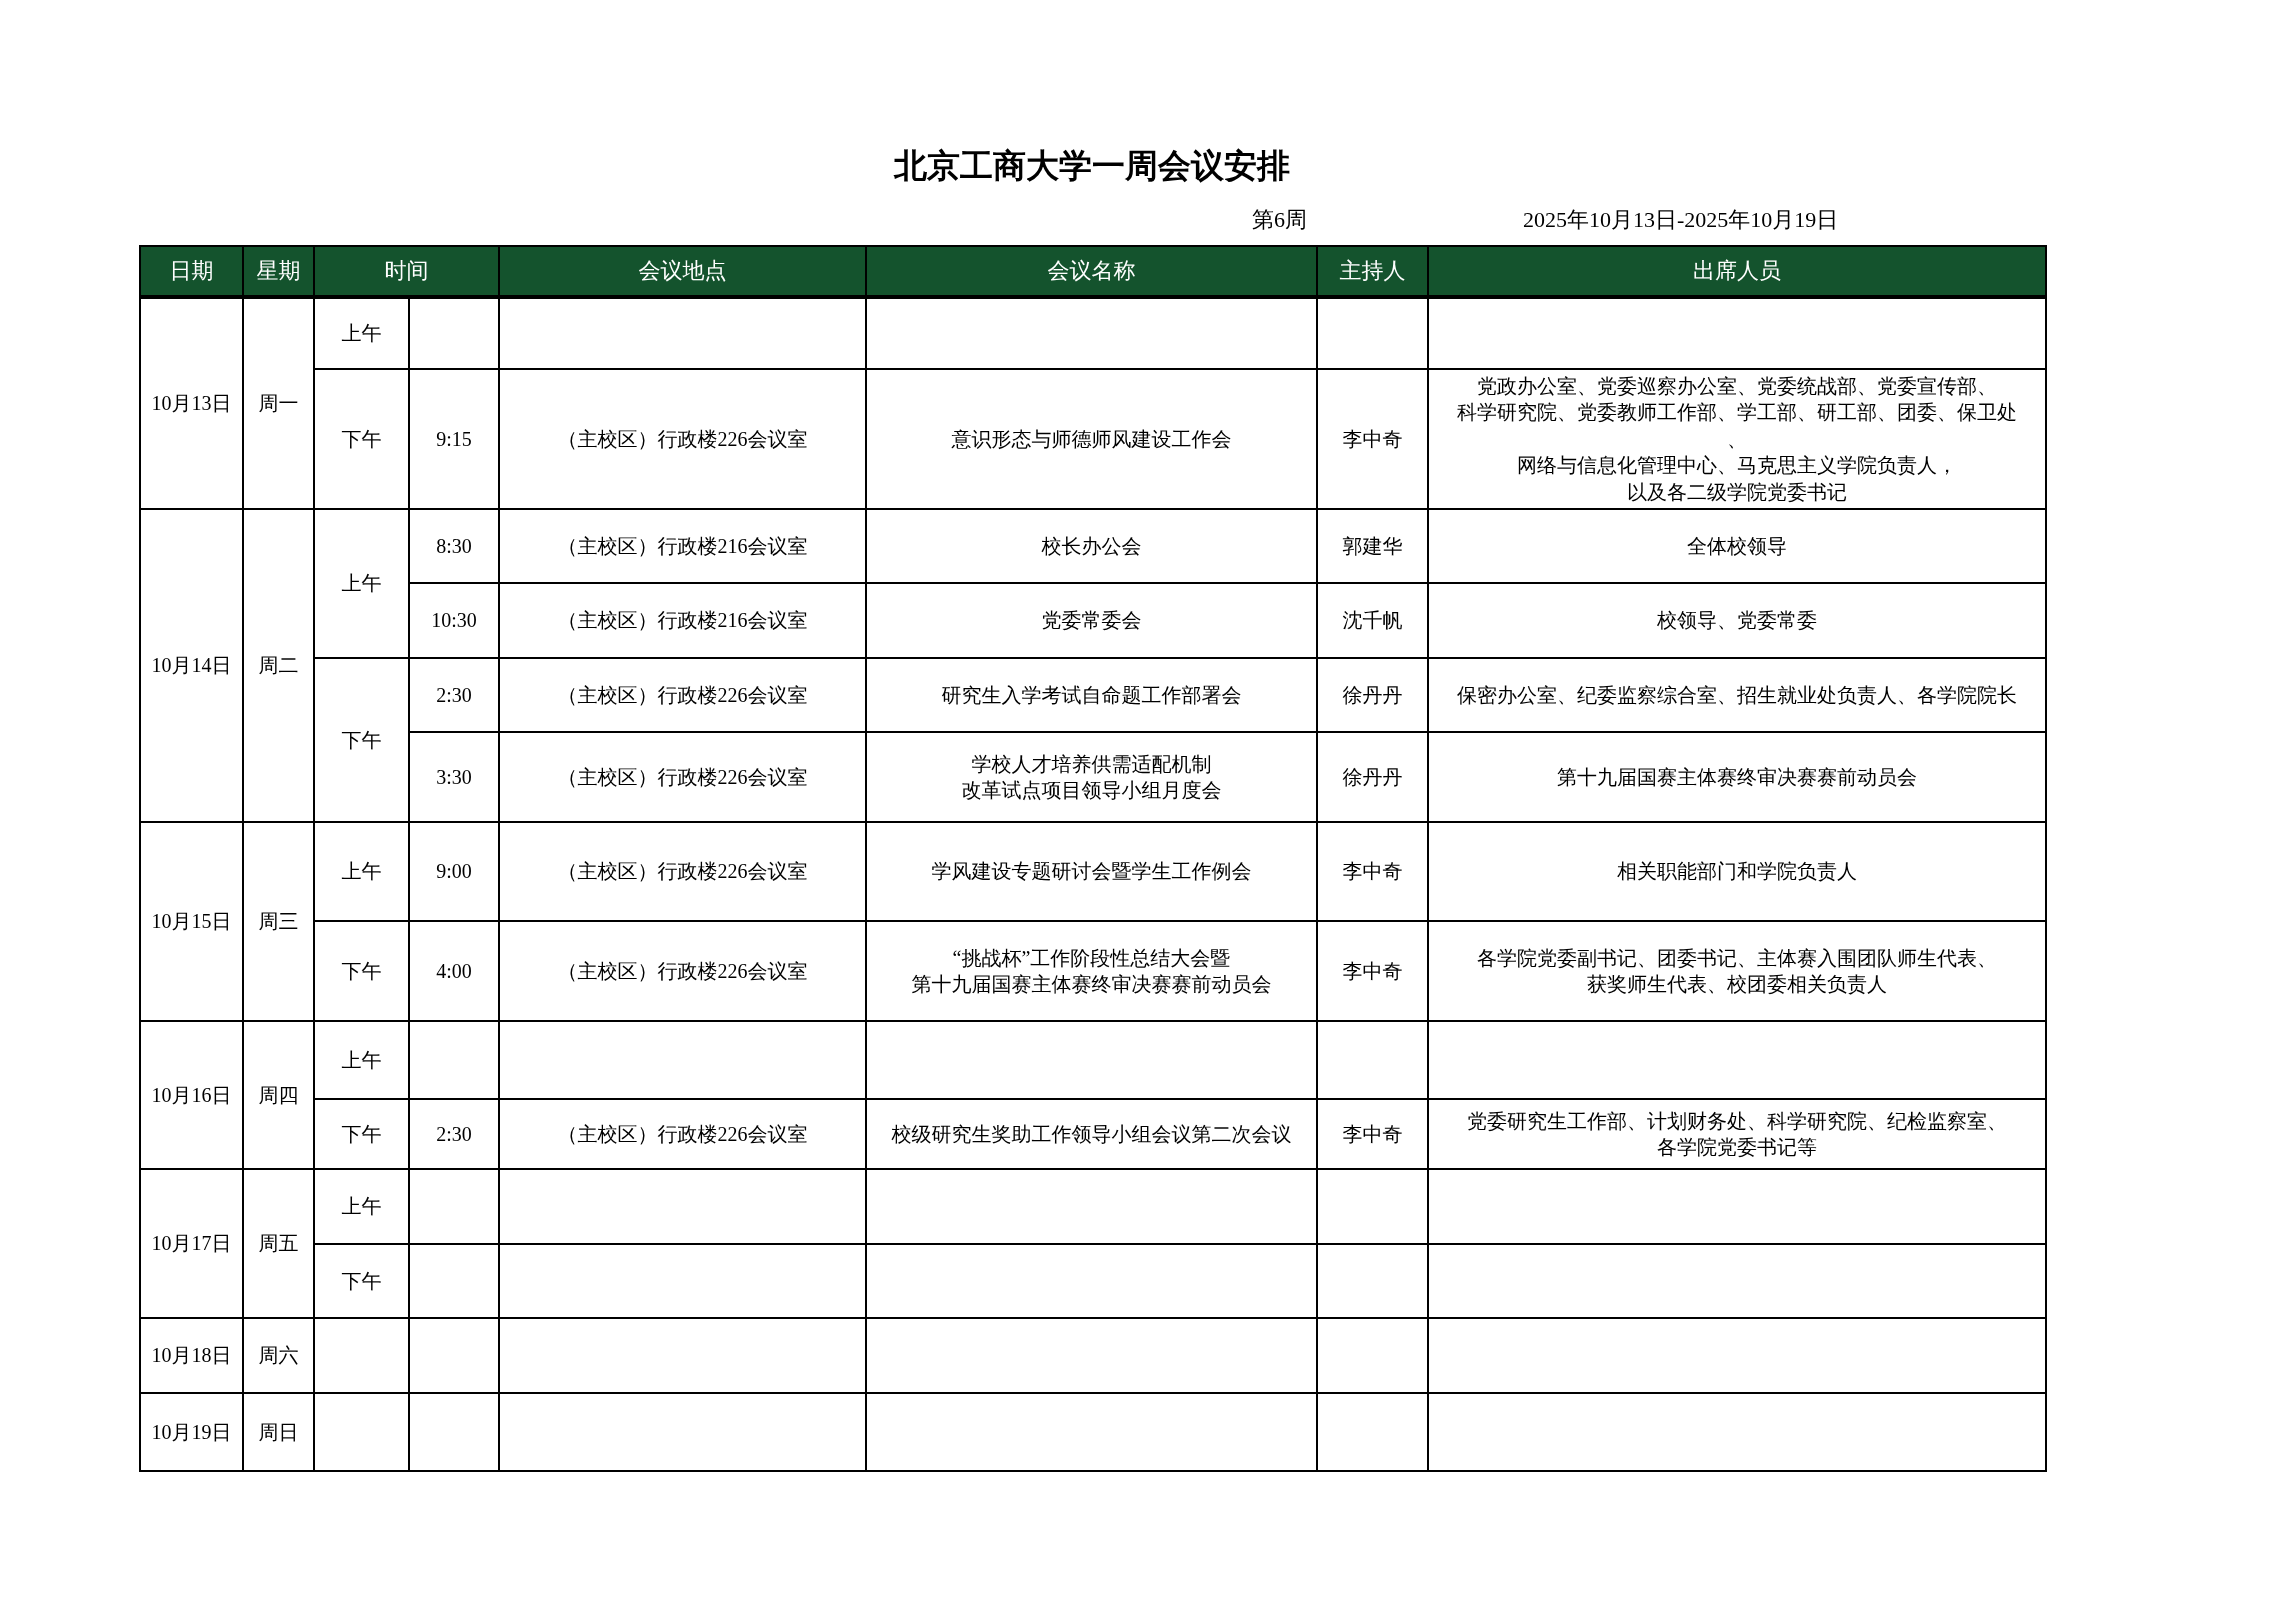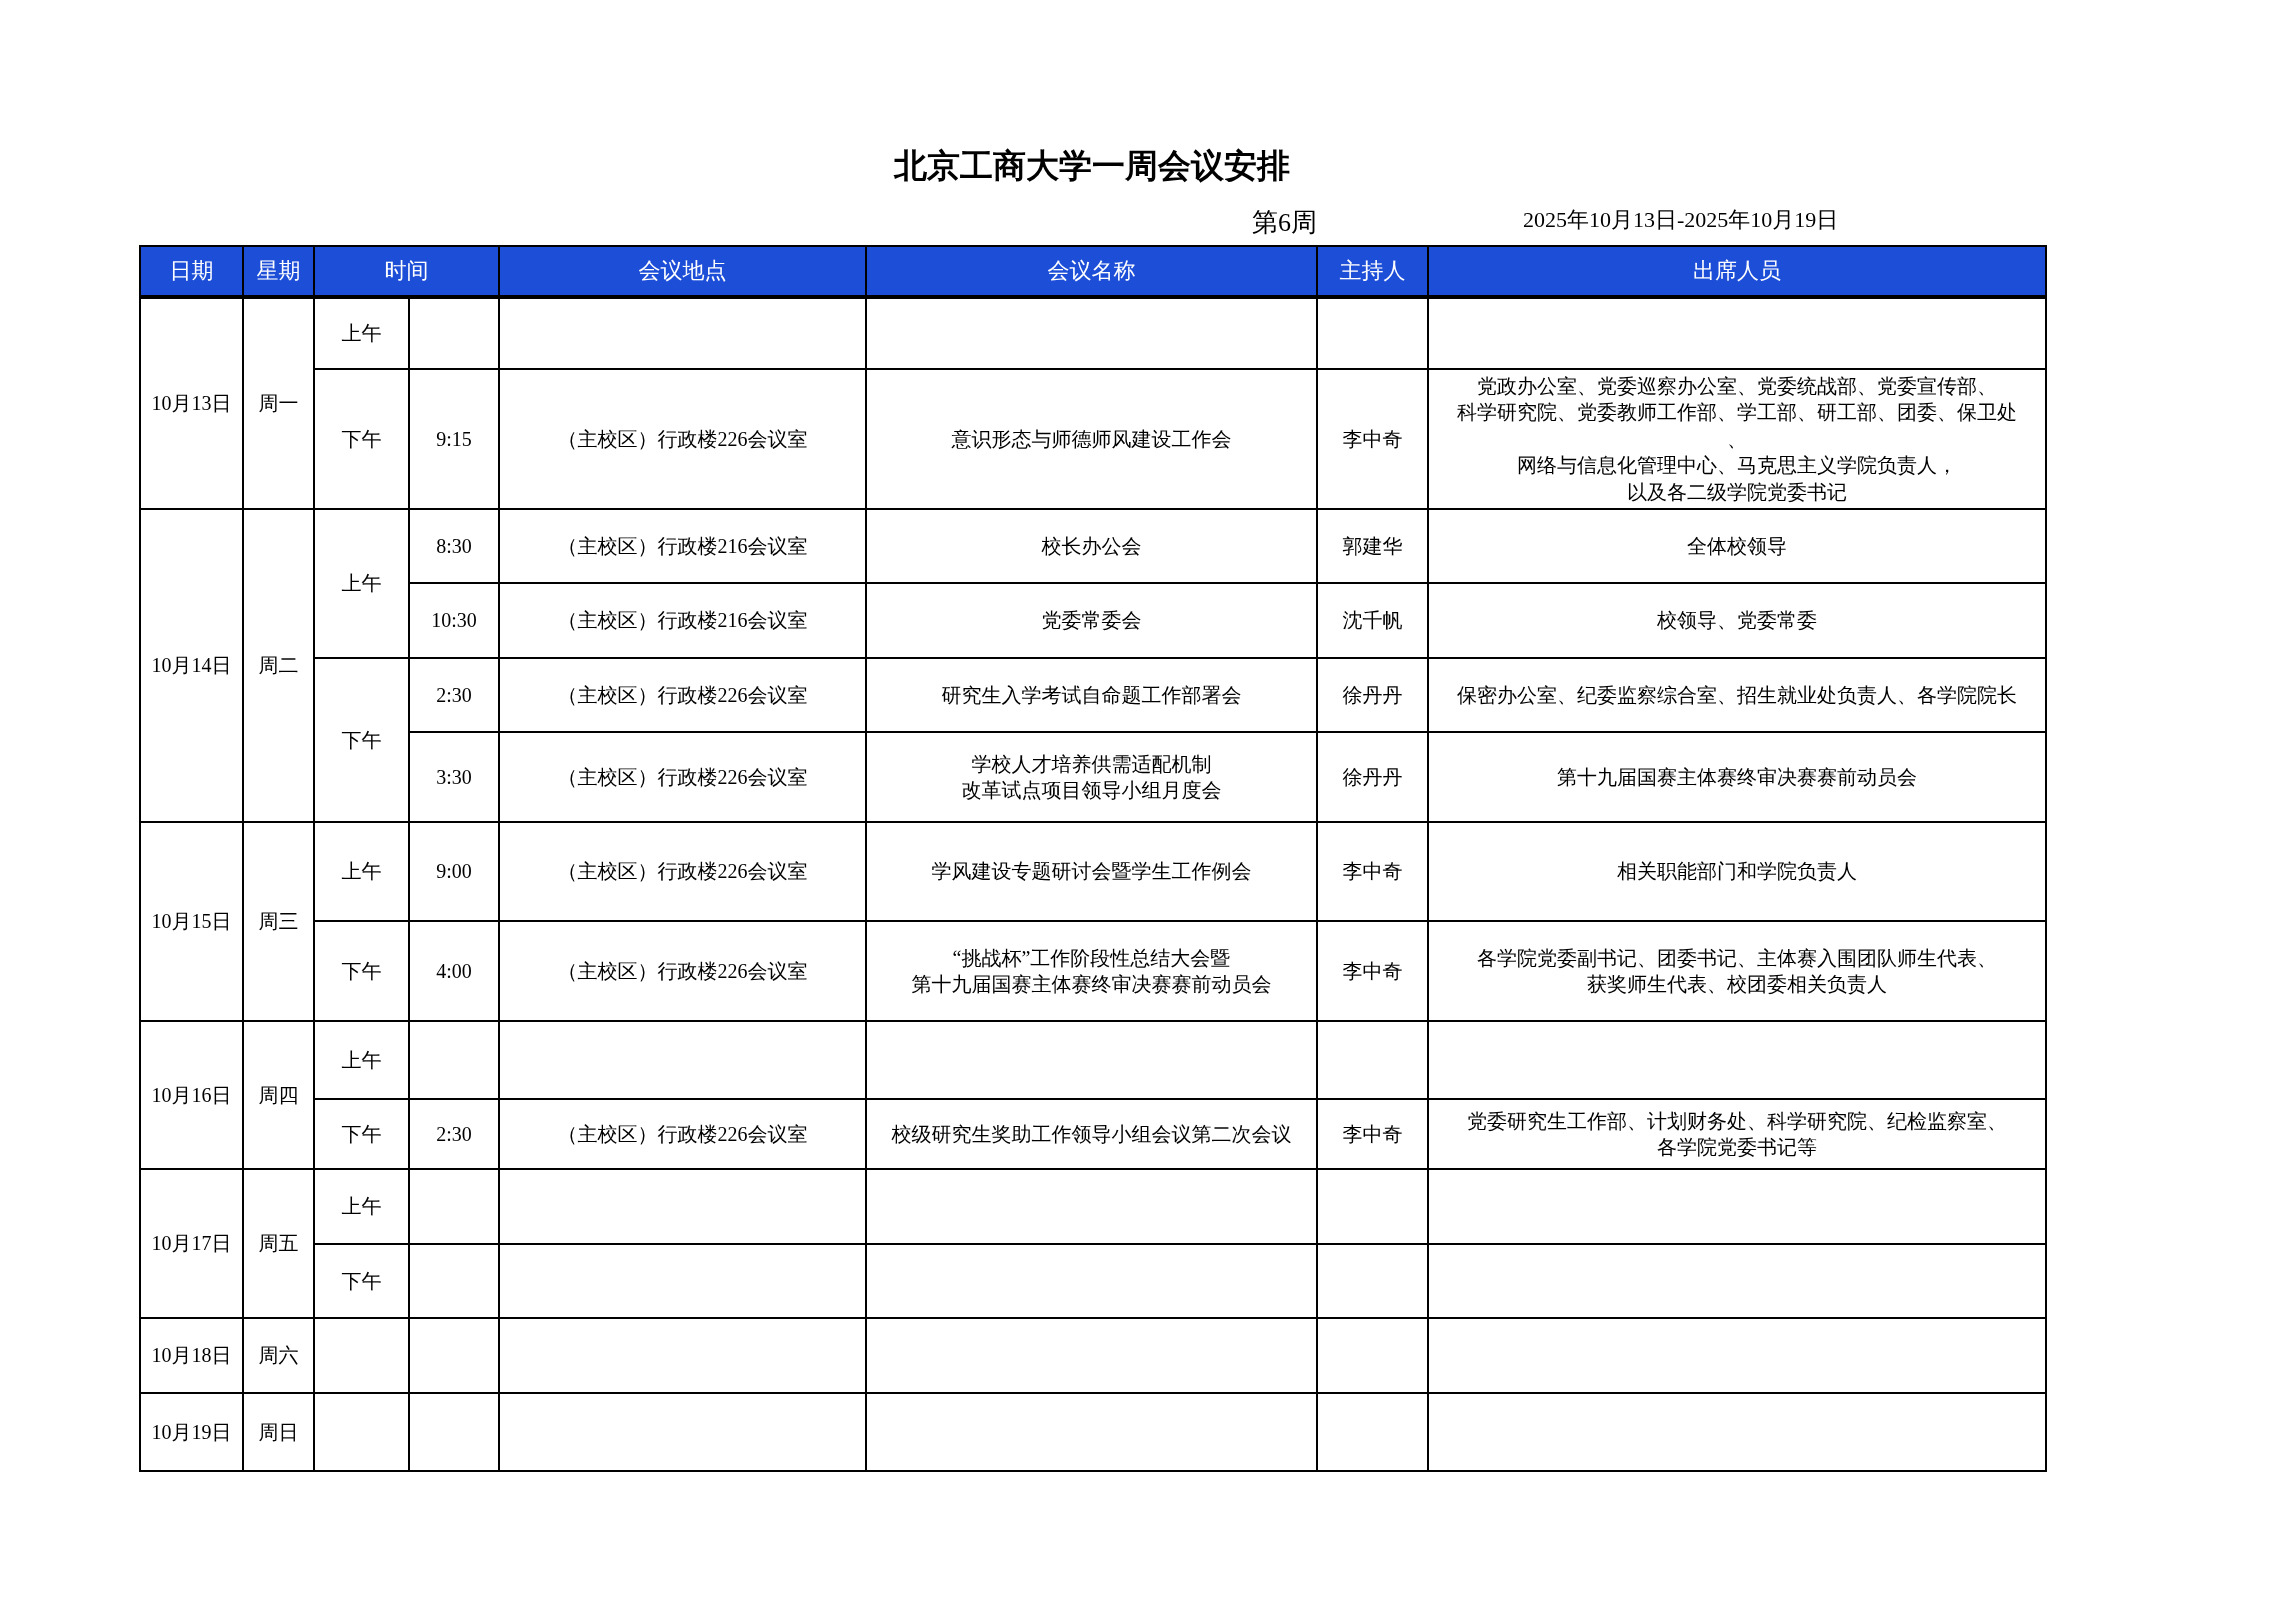--- a/index.html
+++ b/index.html
@@ -27,21 +27,21 @@
     text-align: center;
     font-size: 33px;
     font-weight: bold;
     line-height: 1.2;
     white-space: nowrap;
   }
   .week-label {
     position: absolute;
     left: 1113px;
     top: 207px;
-    font-size: 26px;
+    font-size: 22px;
     line-height: 1.2;
     white-space: nowrap;
   }
   .date-range {
     position: absolute;
     left: 1384px;
     top: 207px;
     font-size: 22px;
     line-height: 1.2;
     white-space: nowrap;
@@ -57,21 +57,21 @@
   .schedule th, .schedule td {
     border: 2.2px solid #000000;
     border-top-width: 2.9px;
     border-bottom-width: 2.9px;
     padding: 1.4px 4.3px;
     text-align: center;
     vertical-align: middle;
     overflow: hidden;
   }
   .schedule thead th {
-    background: #1d4ed8;
+    background: #14532d;
     color: #ffffff;
     font-weight: normal;
     font-size: 22px;
     border-bottom-width: 4.3px;
   }
   .schedule td {
     font-size: 20px;
     line-height: 1.32;
   }
   .ml { white-space: pre-line; }

